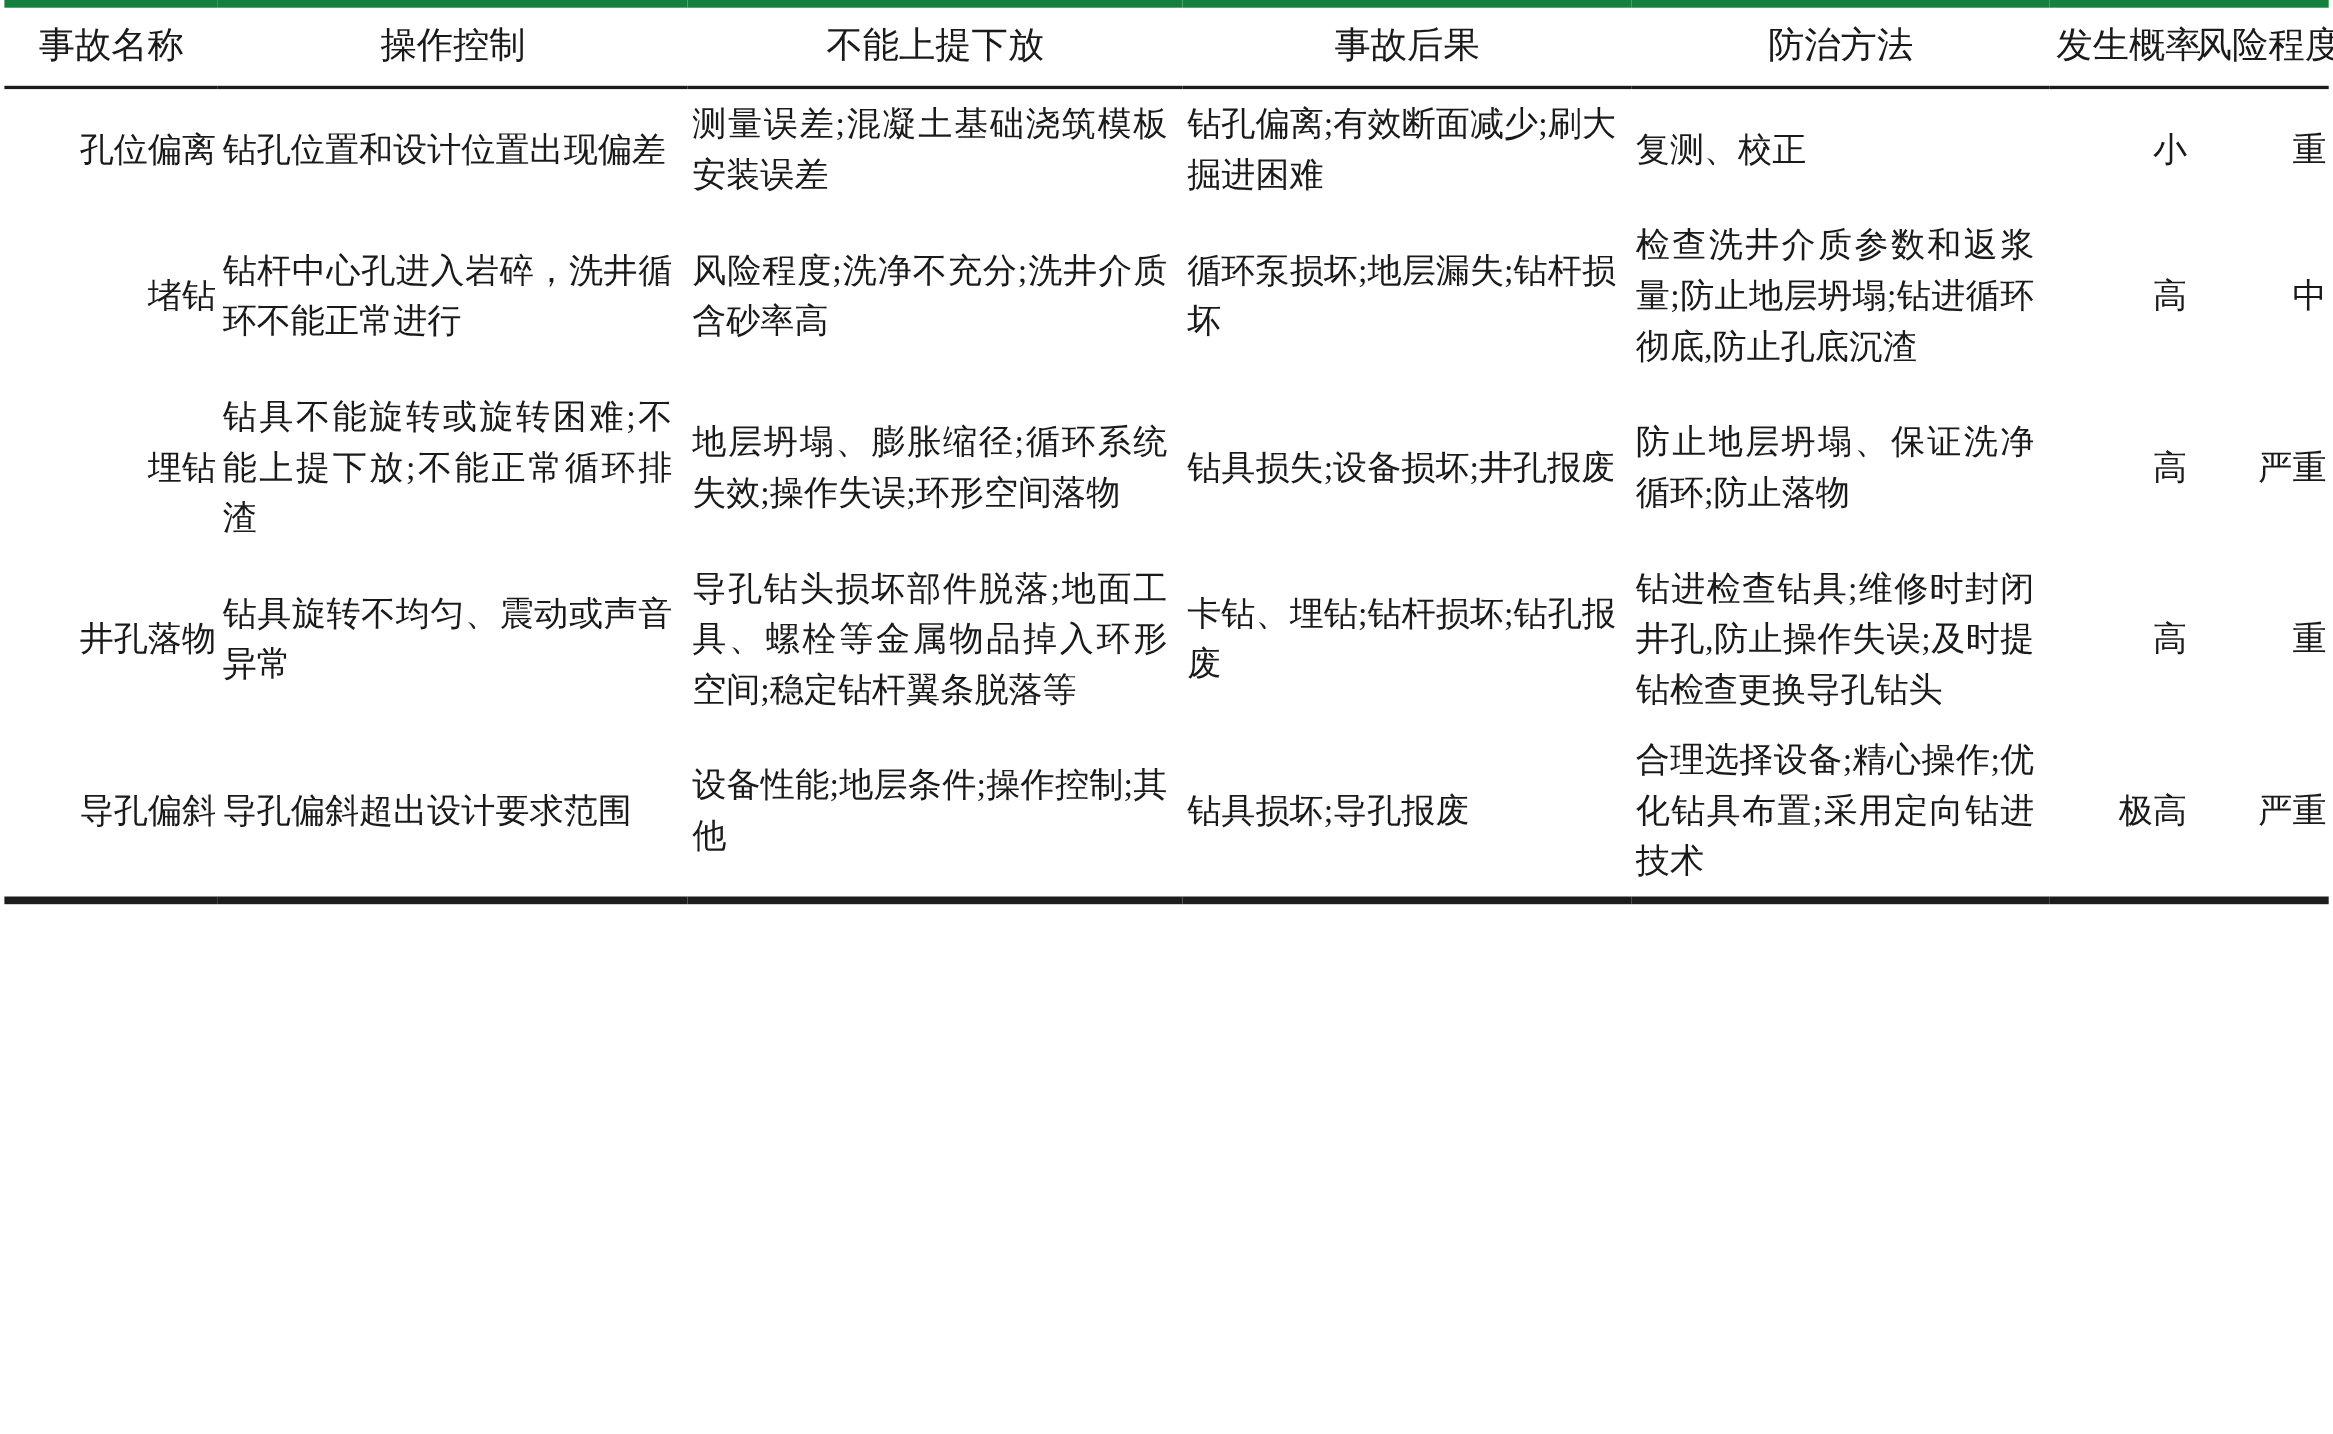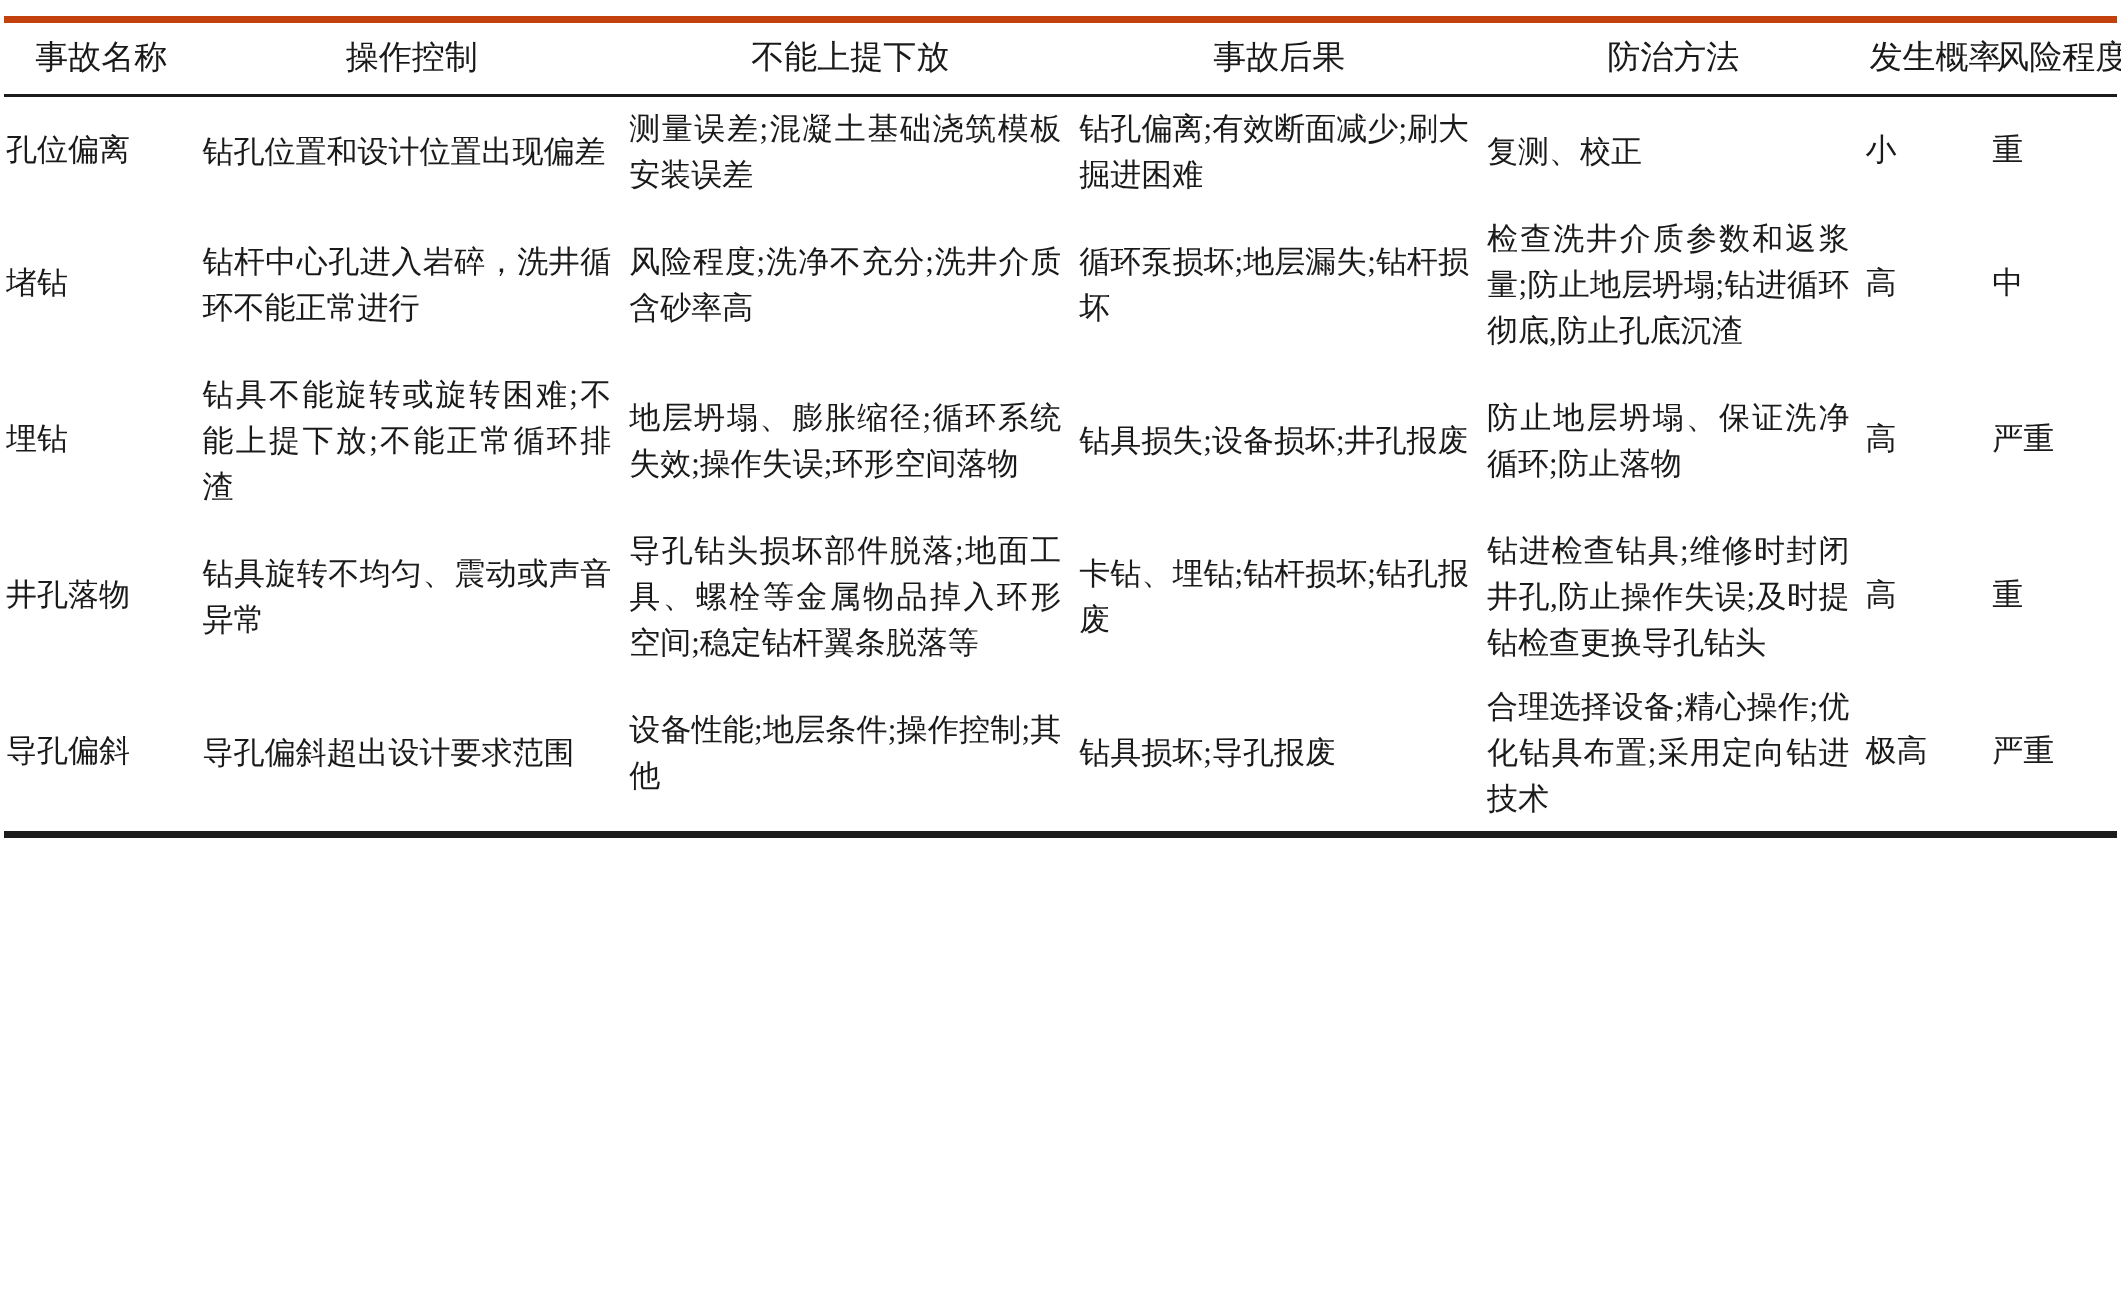--- a/index.html
+++ b/index.html
@@ -11,24 +11,24 @@
   }
   .page {
     width: 2121px;
     height: 1304px;
     background: #ffffff;
     box-sizing: border-box;
     overflow: hidden;
   }
   table.acc-table {
     width: 2113px;
-    margin: 16px 4px;
+    margin: 0 4px;
     border-collapse: collapse;
     table-layout: fixed;
-    border-top: 7px solid #c2410c;
+    border-top: 7px solid #15803d;
     border-bottom: 7px solid #1c1c1c;
   }
   table.acc-table col.c-name        { width: 9.2%; }
   table.acc-table col.c-phenomenon  { width: 20.2%; }
   table.acc-table col.c-cause       { width: 21.3%; }
   table.acc-table col.c-consequence { width: 19.3%; }
   table.acc-table col.c-prevention  { width: 18.0%; }
   table.acc-table col.c-probability { width: 6.0%; }
   table.acc-table col.c-risk        { width: 6.0%; }
   thead th {
@@ -39,24 +39,23 @@
     border-bottom: 3px solid #1c1c1c;
     white-space: nowrap;
   }
   tbody td {
     font-size: 31px;
     line-height: 46px;
     vertical-align: middle;
     padding: 9px 14px 9px 4px;
   }
   td.cell-name, td.cell-probability, td.cell-risk {
-    text-align: left;
+    text-align: right;
     padding-left: 2px;
     padding-right: 2px;
-    font-family: Liberation Mono, monospace;
   }
   td.cell-phenomenon, td.cell-cause, td.cell-consequence, td.cell-prevention {
     text-align: justify;
     text-justify: inter-ideograph;
   }
 </style>
 </head>
 <body>
 
 <div class="page">

